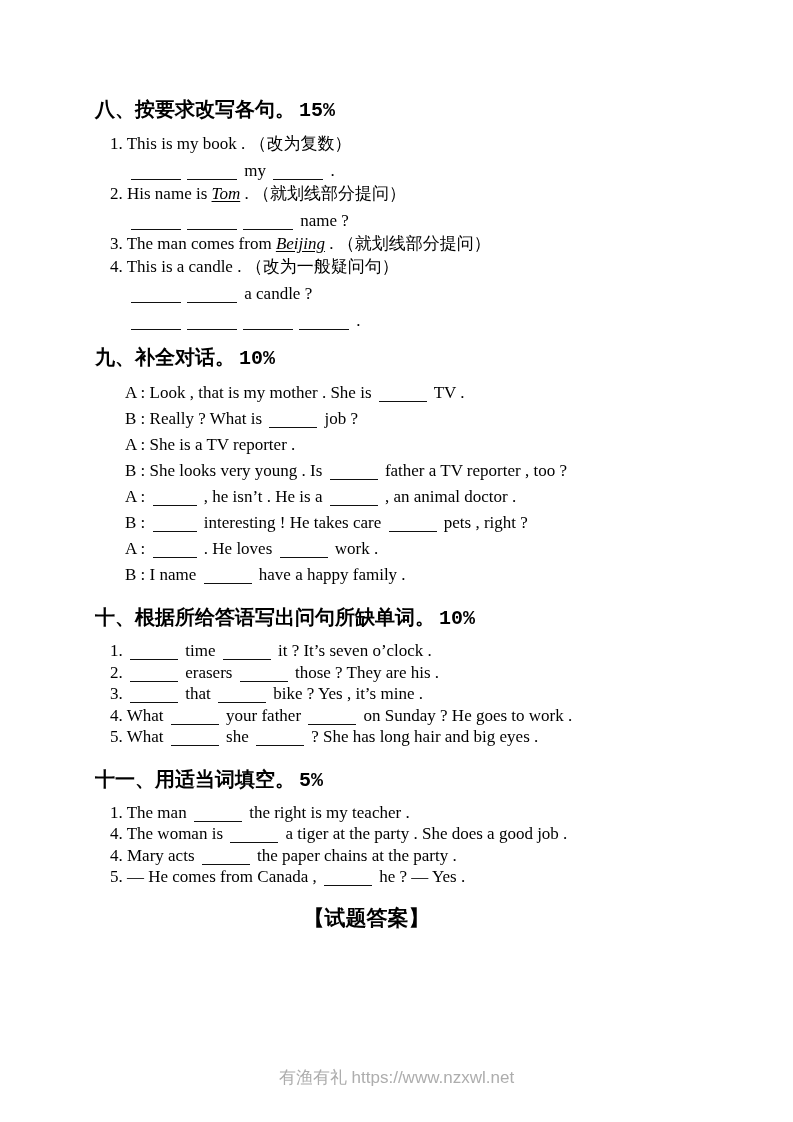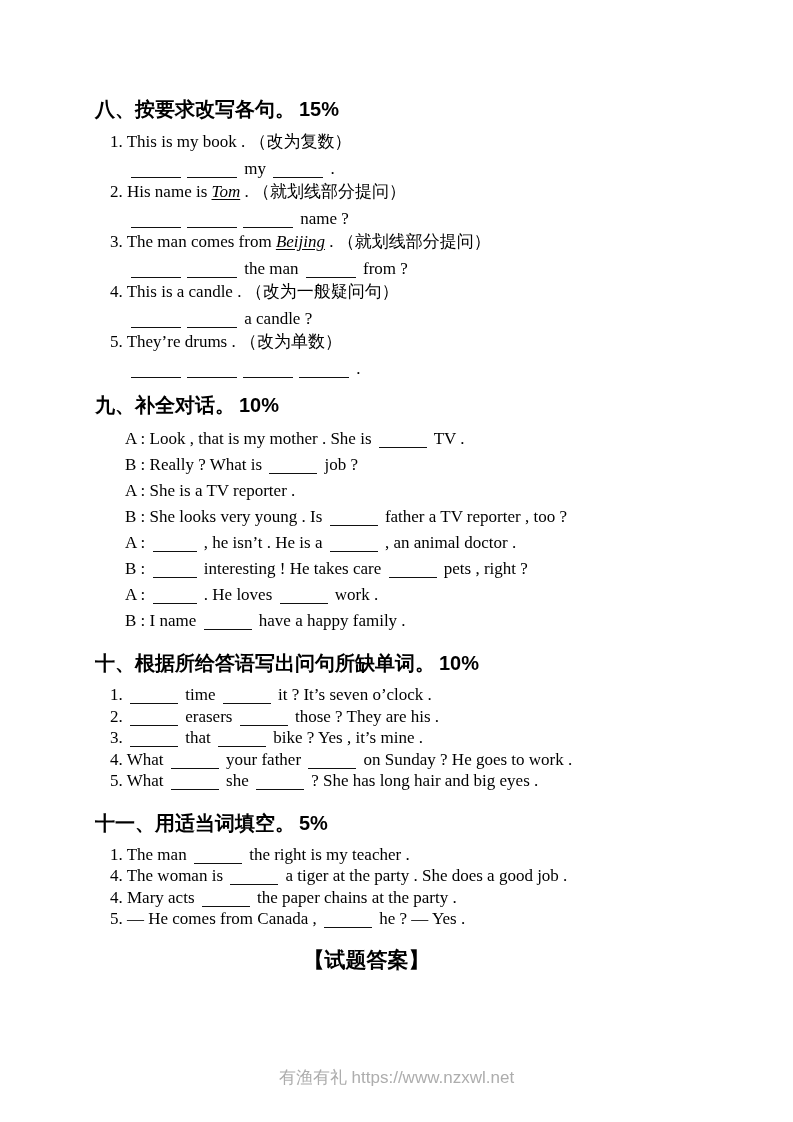--- a/index.html
+++ b/index.html
@@ -2,21 +2,21 @@
 <html><head>
 <meta charset="utf-8">
 <style>
   html,body{margin:0;padding:0;background:#ffffff;}
   .page{position:relative;width:793px;height:1122px;background:#ffffff;overflow:hidden;
         font-family:"Liberation Serif",serif;color:#000;}
   .content{padding-top:96px;}
   .sections{padding-left:95px;padding-right:40px;}
   .sec-title{margin:0 0 8px 0;font-size:20px;line-height:26px;}
   .sec-cn{font-family:"Liberation Sans",sans-serif;font-weight:700;}
-  .sec-pct{font-family:Liberation Sans, sans-serif;font-weight:700;margin-left:4px;}
+  .sec-pct{font-family:Liberation Mono, monospace;font-weight:700;margin-left:4px;}
   .sec.s9{margin-top:12px;}
   .sec.s10{margin-top:16px;}
   .sec.s11{margin-top:18px;}
   .line{font-size:17px;white-space:pre-wrap;}
   .q-line{margin-left:15px;line-height:23px;}
   .a-line{margin-left:33px;line-height:23px;margin-top:4px;}
   .dlg-line{margin-left:30px;line-height:26px;}
   .num-line{margin-left:15px;line-height:21.5px;}
   .blank{display:inline-block;width:48px;height:0.85em;border-bottom:1.5px solid #111;
          vertical-align:-4px;margin:0 3px;}
@@ -33,24 +33,22 @@
 <div class="page">
   <main class="content">
     <div class="sections" id="sections">
         <section class="sec s8">
           <h3 class="sec-title"><span class="sec-cn">八、按要求改写各句。</span><span class="sec-pct">15%</span></h3>
           <div class="line q-line"><span>1. This is my book . （改为复数）</span></div>
           <div class="line a-line"><span class="blank" style="width: 50px;"></span><span class="blank" style="width: 50px;"></span><span> my </span><span class="blank" style="width: 50px;"></span><span> .</span></div>
           <div class="line q-line"><span>2. His name is </span><span class="ul">Tom</span><span> . （就划线部分提问）</span></div>
           <div class="line a-line"><span class="blank" style="width: 50px;"></span><span class="blank" style="width: 50px;"></span><span class="blank" style="width: 50px;"></span><span> name ?</span></div>
           <div class="line q-line"><span>3. The man comes from </span><span class="ul">Beijing</span><span> . （就划线部分提问）</span></div>
-          <div class="line a-line"><span class="blank" style="width: 50px;"></span><span class="blank" style="width: 50px;"></span><span> the man </span><span class="blank" style="width: 50px;"></span><span> from ?</span></div>
           <div class="line q-line"><span>4. This is a candle . （改为一般疑问句）</span></div>
           <div class="line a-line"><span class="blank" style="width: 50px;"></span><span class="blank" style="width: 50px;"></span><span> a candle ?</span></div>
-          <div class="line q-line"><span>5. They’re drums . （改为单数）</span></div>
           <div class="line a-line"><span class="blank" style="width: 50px;"></span><span class="blank" style="width: 50px;"></span><span class="blank" style="width: 50px;"></span><span class="blank" style="width: 50px;"></span><span> .</span></div>
         </section>
         <section class="sec s9">
           <h3 class="sec-title"><span class="sec-cn">九、补全对话。</span><span class="sec-pct">10%</span></h3>
           <div class="line dlg-line"><span>A : Look , that is my mother . She is </span><span class="blank" style="width: 48px;"></span><span> TV .</span></div>
           <div class="line dlg-line"><span>B : Really ? What is </span><span class="blank" style="width: 48px;"></span><span> job ?</span></div>
           <div class="line dlg-line"><span>A : She is a TV reporter .</span></div>
           <div class="line dlg-line"><span>B : She looks very young . Is </span><span class="blank" style="width: 48px;"></span><span> father a TV reporter , too ?</span></div>
           <div class="line dlg-line"><span>A : </span><span class="blank" style="width: 44px;"></span><span> , he isn’t . He is a </span><span class="blank" style="width: 48px;"></span><span> , an animal doctor .</span></div>
           <div class="line dlg-line"><span>B : </span><span class="blank" style="width: 44px;"></span><span> interesting ! He takes care </span><span class="blank" style="width: 48px;"></span><span> pets , right ?</span></div>

